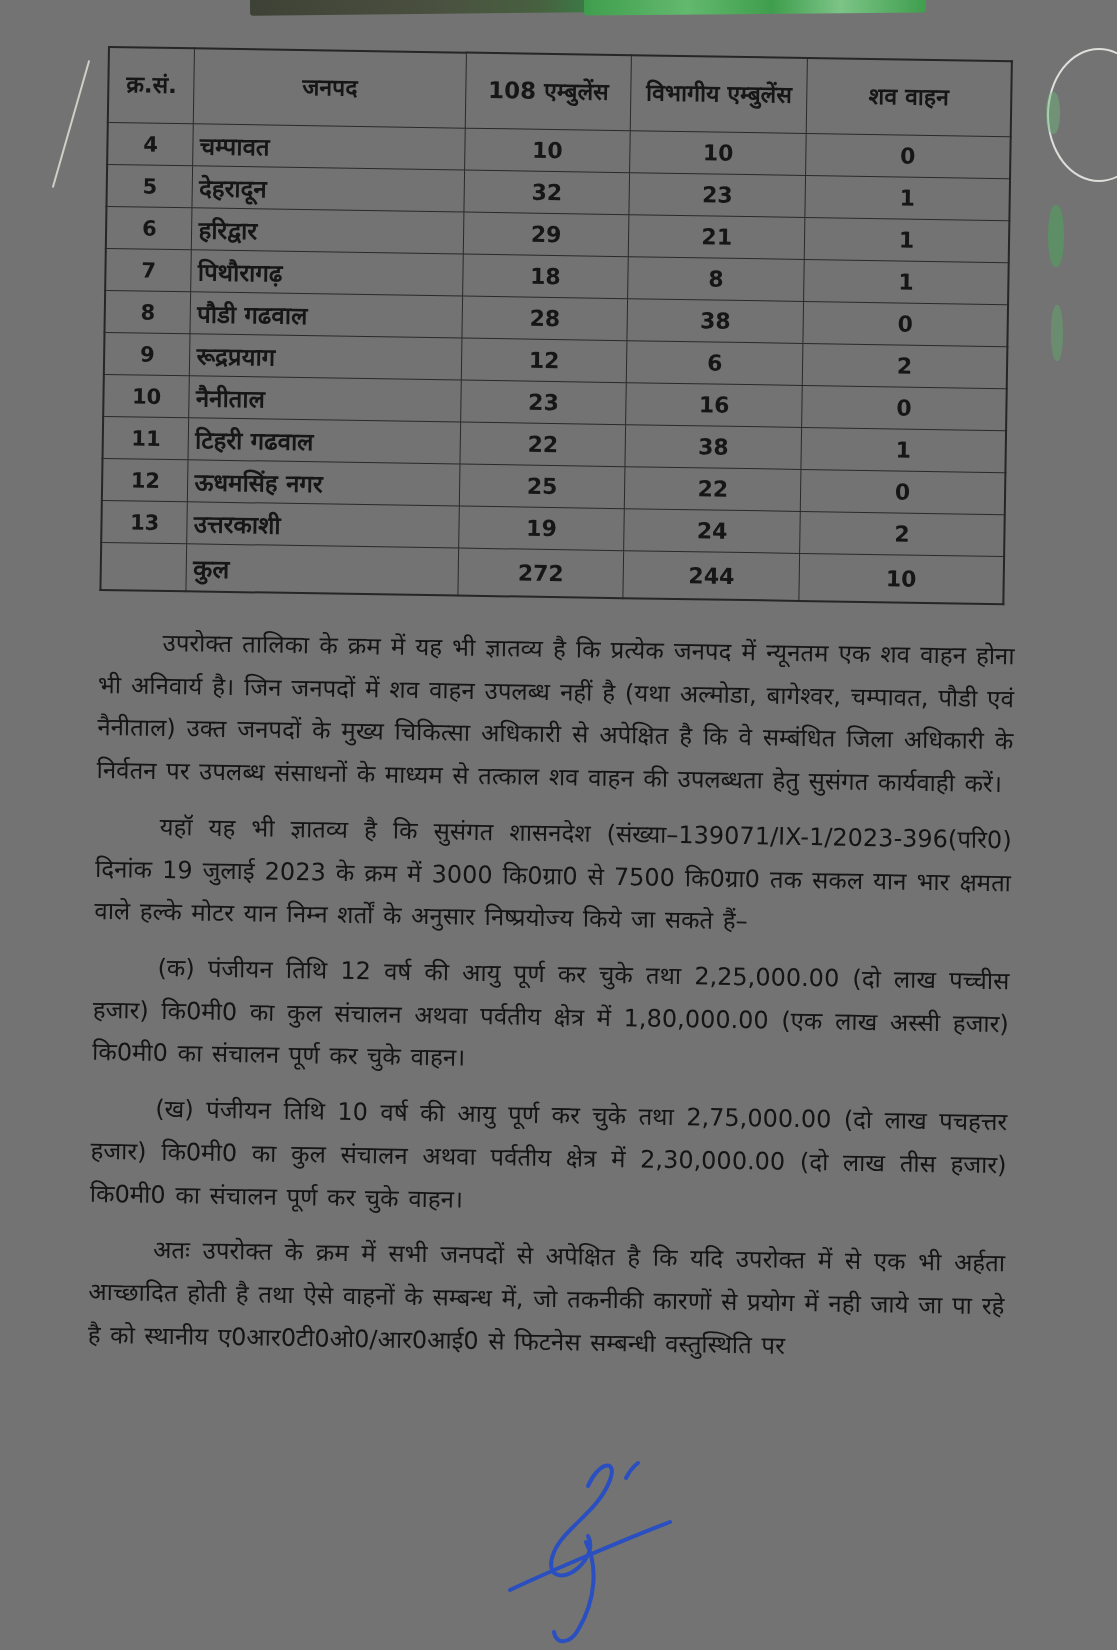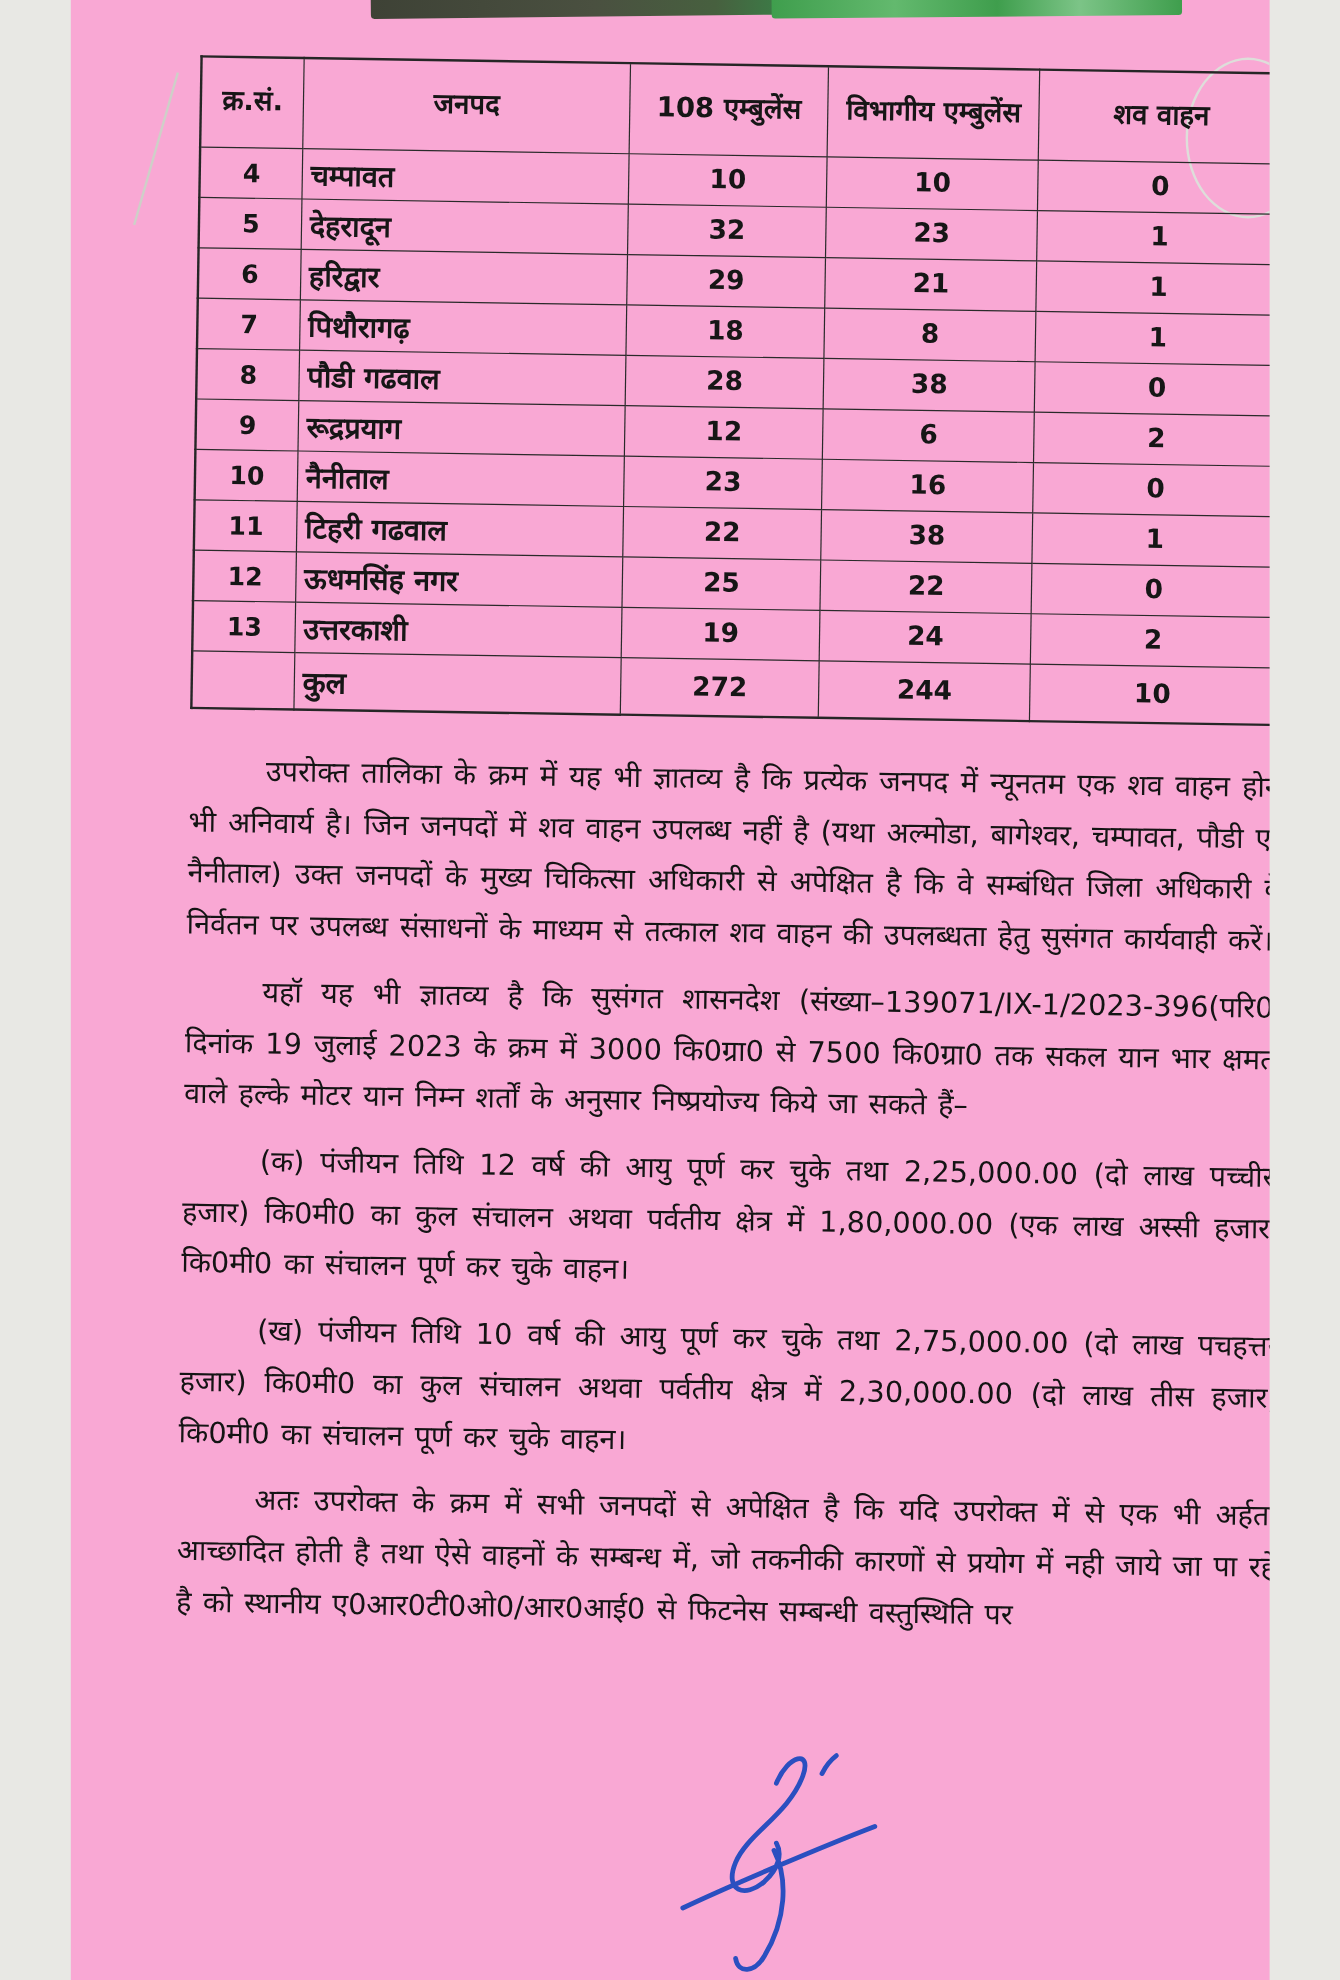--- a/index.html
+++ b/index.html
@@ -1,19 +1,19 @@
 <!DOCTYPE html>
 <html lang="hi"><head>
 <meta charset="utf-8">
 <style>
   html,body{margin:0;padding:0;}
   body{background:#e8e8e4;font-family:"DejaVu Sans",sans-serif;}
   .page{
-    position:relative;width:999px;height:1650px;margin:0 auto;
-    background:#f9a8d4;overflow:hidden;
+    position:relative;width:1117px;height:1650px;margin:0 auto;
+    background:#737373;overflow:hidden;
   }
   
   .band{position:absolute;top:-7px;height:21px;border-radius:3px;}
   .band-dark{left:250px;width:338px;transform:rotate(-0.6deg);
     background:linear-gradient(90deg,#3e4236 0%,#4a5040 55%,#47603f 85%,#3c7a46 100%);}
   .band-green{left:584px;width:342px;transform:rotate(-0.5deg);
     background:linear-gradient(90deg,#3f9e4d 0%,#63b96e 30%,#3f9e4d 55%,#7cc487 75%,#3f9e4d 100%);}
   .corner-line{position:absolute;left:70px;top:58px;width:2px;height:132px;
     background:#cfcfc8;transform:rotate(16deg);}
   .curl{position:absolute;right:-34px;top:48px;width:100px;height:130px;

